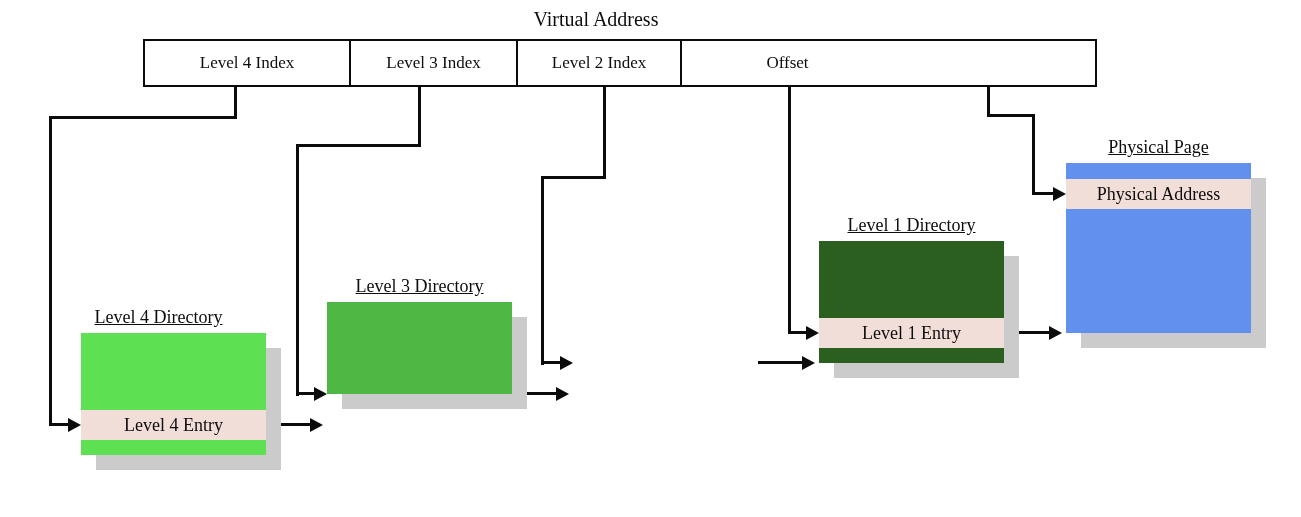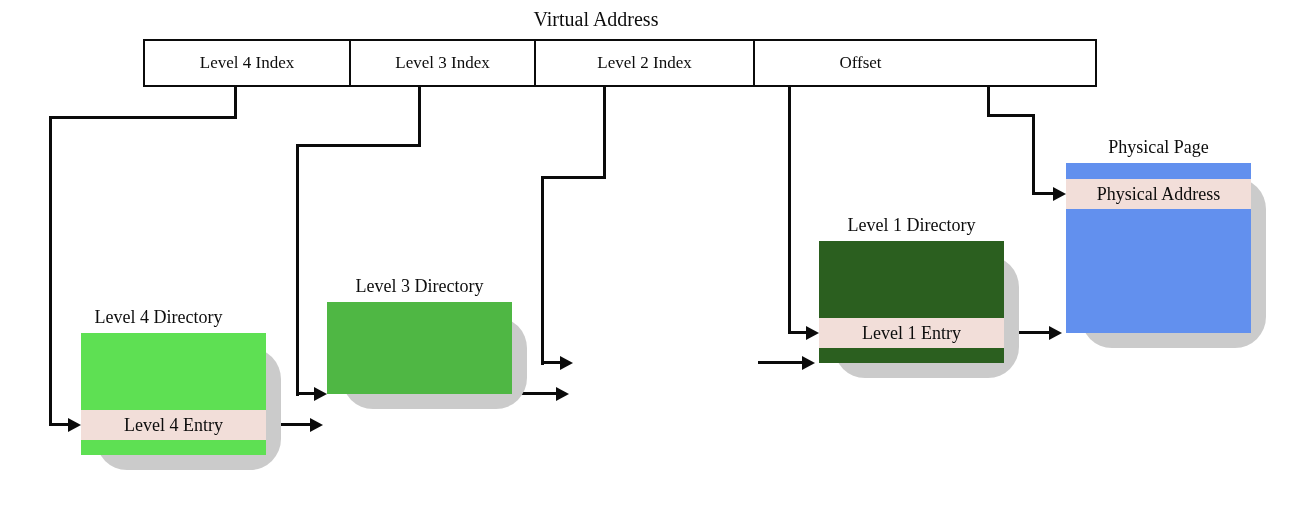--- a/index.html
+++ b/index.html
@@ -48,51 +48,51 @@
     position: absolute;
     width: 0; height: 0;
     border-top: 7px solid transparent;
     border-bottom: 7px solid transparent;
     border-left: 13px solid var(--line, #0b0b0b);
   }
   .dir {
     position: absolute;
     width: 185px;
     box-shadow: 15px 15px 0 var(--shadow, #cbcbcb);
-    border-radius: 31px;
   }
   .dir-top { width: 100%; height: 77px; }
   .dir-bottom { width: 100%; height: 15px; }
   .dir-entry {
     width: 100%; height: 30px;
     background: var(--entry_row, #f2ded9);
     display: flex; align-items: center; justify-content: center;
     font-size: 18px;
     white-space: nowrap;
   }
   .dir-label {
     position: absolute;
     width: 225px;
     text-align: center;
     font-size: 18px;
     white-space: nowrap;
+    text-decoration: underline;
   }
   .pp-topstrip { width: 100%; height: 16px; }
   .pp-body { width: 100%; height: 124px; }
 </style>
 </head>
 <body>
 
 <div class="canvas">
 
   <div class="va-title">Virtual Address</div>
   <div class="va-box">
     <div class="va-cell" style="width:204px">Level 4 Index</div>
-    <div class="va-cell" style="width:185px">Level 3 Index</div>
-    <div class="va-cell" style="width:219px">Level 2 Index</div>
+    <div class="va-cell" style="width:167px">Level 3 Index</div>
+    <div class="va-cell" style="width:164px">Level 2 Index</div>
     <div class="va-cell" style="width:213px">Offset</div>
   </div>
 
   <div class="line" style="left:234px;top:87px;width:3px;height:32px"></div>
   <div class="line" style="left:49px;top:116px;width:188px;height:3px"></div>
   <div class="line" style="left:49px;top:116px;width:3px;height:310px"></div>
   <div class="line" style="left:49px;top:423px;width:22px;height:3px"></div>
   <div class="arr" style="left:68px;top:418px"></div>
 
   <div class="line" style="left:418px;top:87px;width:3px;height:60px"></div>

